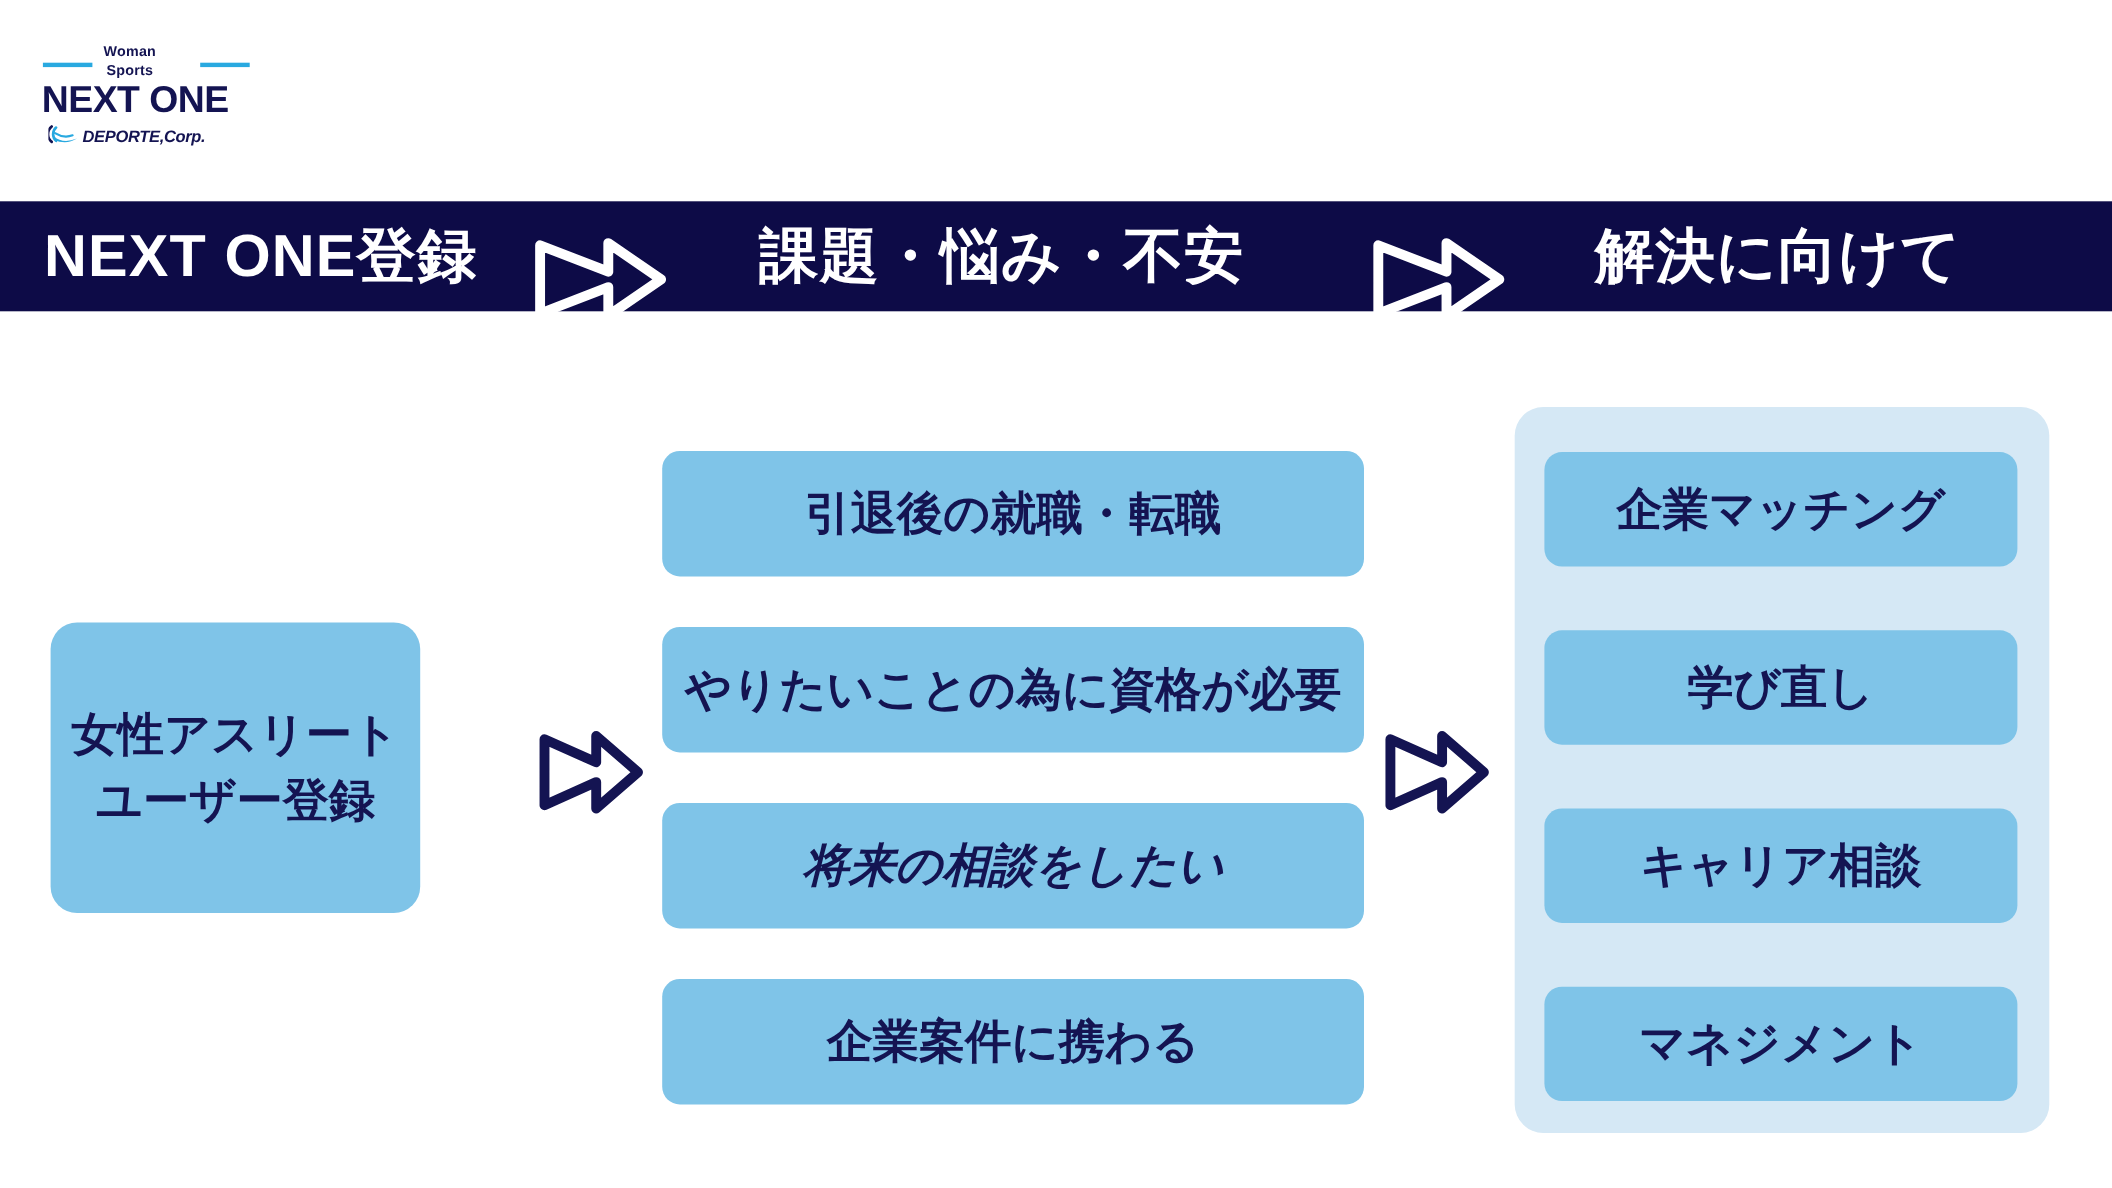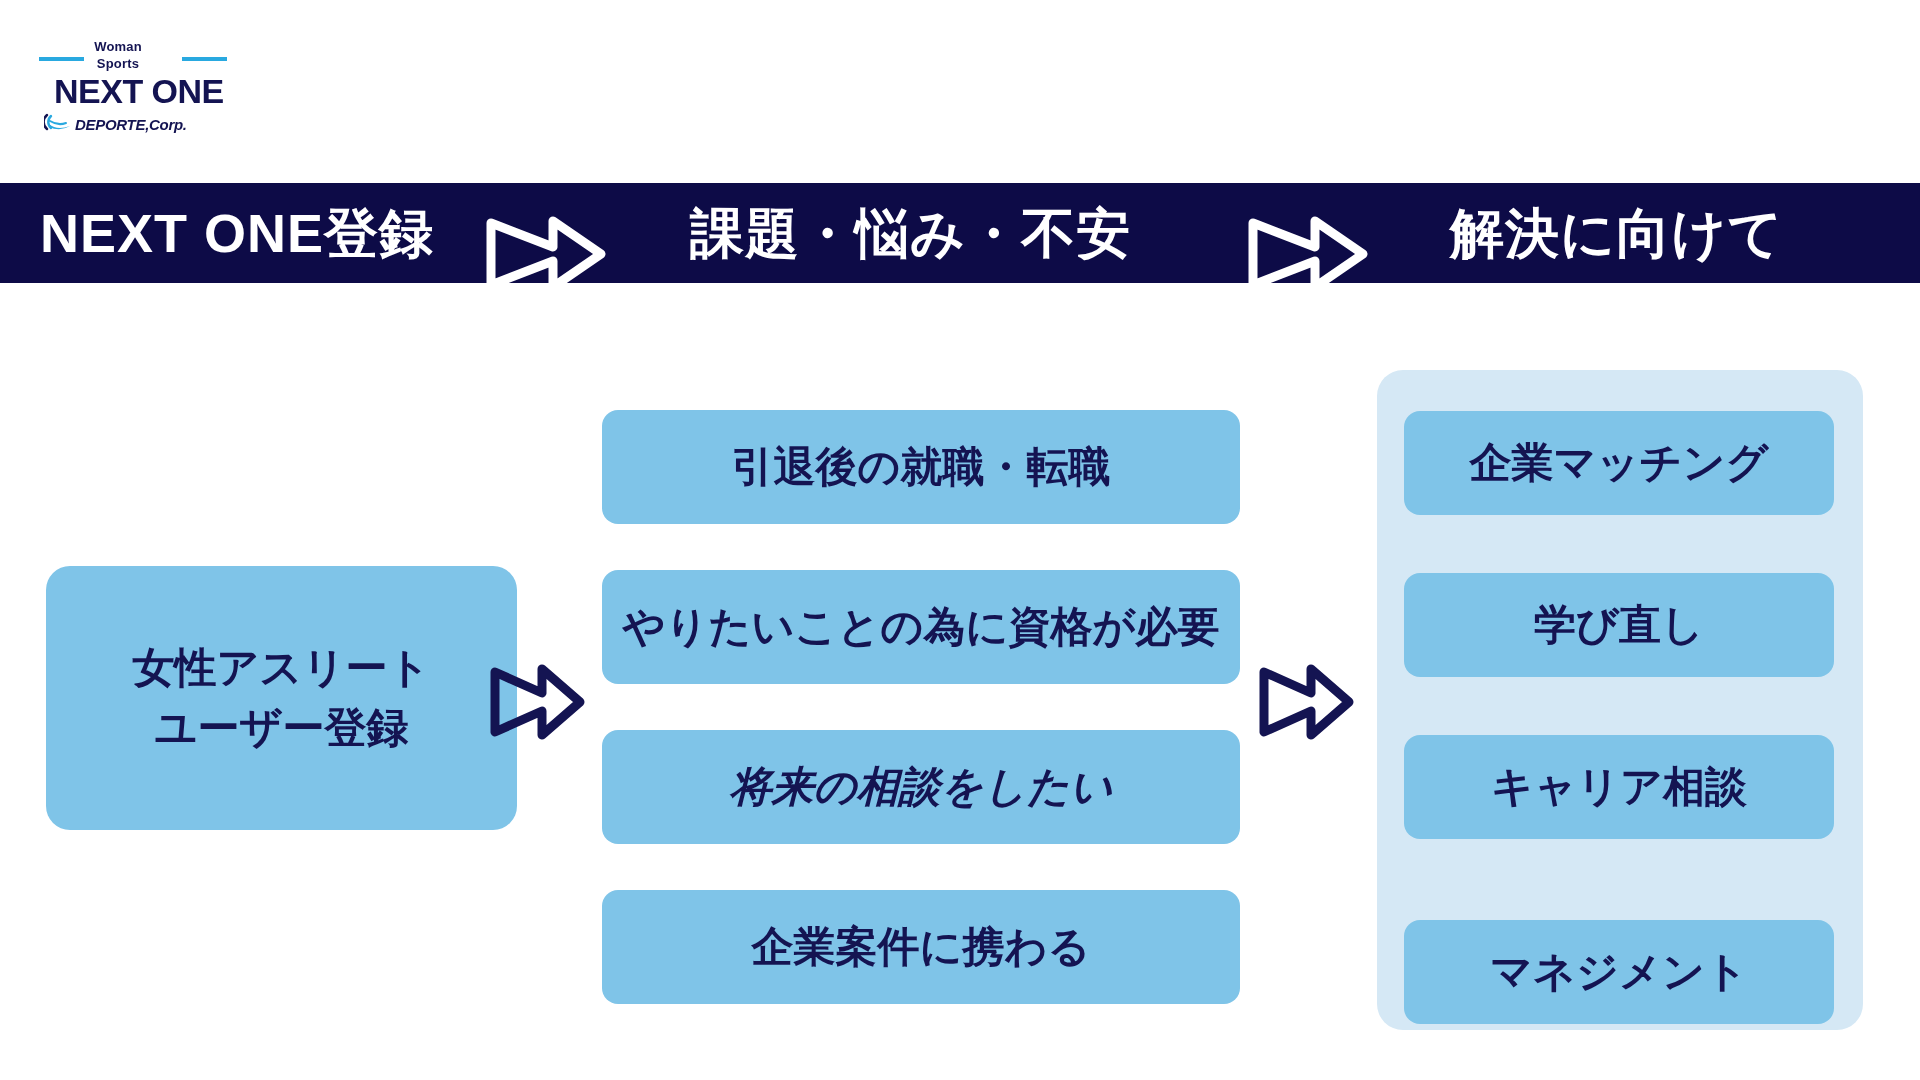--- a/index.html
+++ b/index.html
@@ -57,21 +57,20 @@
   .logo-main {
     position: absolute;
     left: 2px;
     top: 36px;
     font-size: 34px;
     font-weight: 800;
     color: #141452;
     letter-spacing: -0.5px;
     line-height: 34px;
     white-space: nowrap;
-    margin-left: 16px;
   }
   .logo-sub-wrap {
     position: absolute;
     left: 8px;
     top: 74px;
     display: flex;
     align-items: center;
     gap: 1px;
     font-style: italic;
   }
@@ -125,21 +124,21 @@
     justify-content: center;
     text-align: center;
     color: #141452;
     font-weight: 700;
     box-sizing: border-box;
   }
 
   .start-box {
     left: 46px;
     top: 566px;
-    width: 471px;
+    width: 336px;
     height: 264px;
     border-radius: 24px;
     font-size: 42px;
     line-height: 60px;
     padding: 0 14px;
   }
   .start-box .ln { display: block; white-space: nowrap; }
 
   .mid-box {
     left: 602px;
@@ -169,21 +168,21 @@
     width: 430px;
     height: 104px;
     font-size: 42px;
     border-radius: 16px;
     padding: 0 10px;
     white-space: nowrap;
   }
   .sol-box.s1 { top: 411px; }
   .sol-box.s2 { top: 573px; }
   .sol-box.s3 { top: 735px; }
-  .sol-box.s4 { top: 920px; }
+  .sol-box.s4 { top: 897px; }
 
   .flow-arrow {
     position: absolute;
     top: 658px;
   }
   .flow-arrow.f1 { left: 487px; }
   .flow-arrow.f2 { left: 1256px; }
 </style>
 </head>
 <body>

